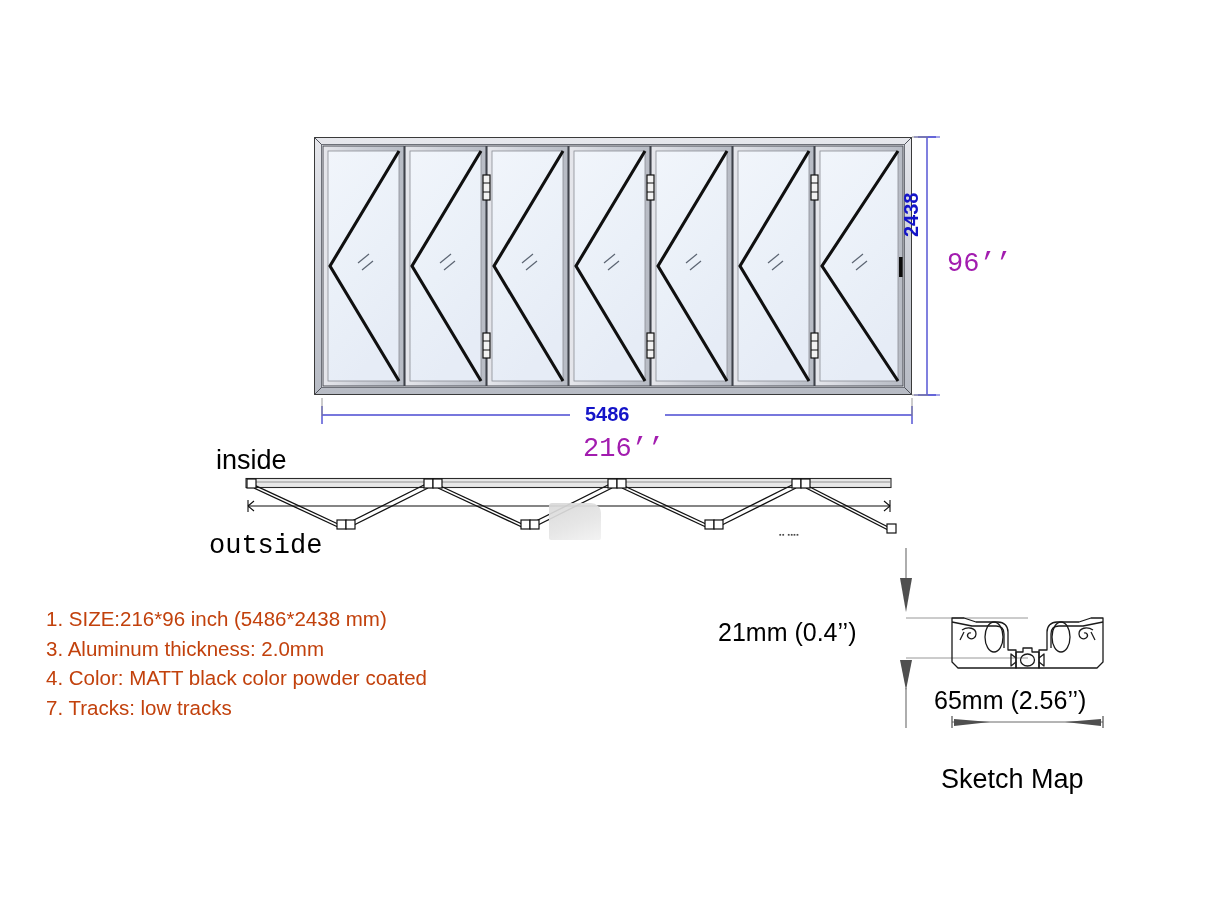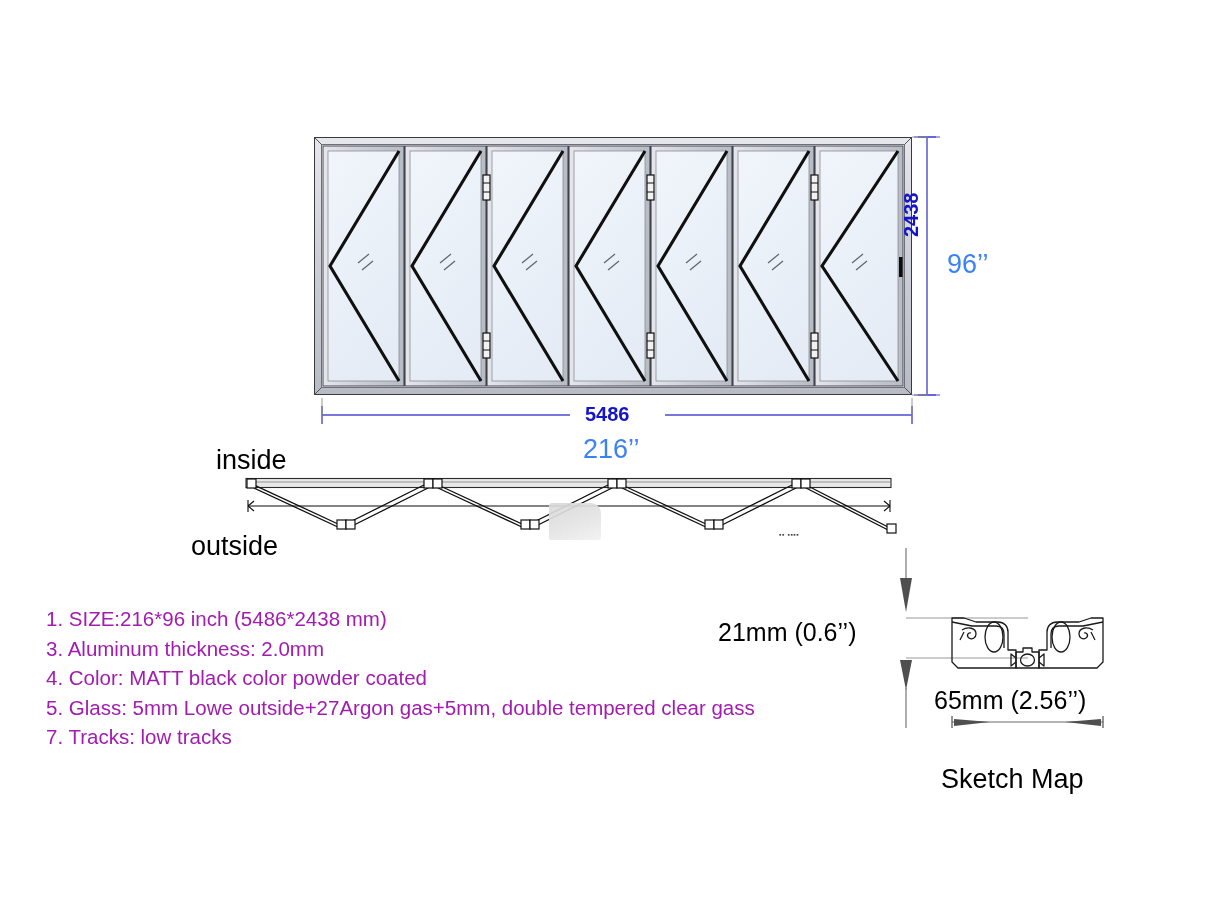--- a/index.html
+++ b/index.html
@@ -35,23 +35,24 @@
 
   
   .dim-mm {
     color: #1414c8;
     font-weight: bold;
     font-size: 20px;
     letter-spacing: 0px;
     white-space: nowrap;
   }
   .dim-in {
-    color: #3b82f6;
+    color: #a21caf;
     font-size: 27px;
     white-space: nowrap;
+    font-family: Liberation Mono, monospace;
   }
   .side-label {
     font-size: 27px;
     color: #000;
     white-space: nowrap;
   }
   .sketch-dim {
     font-size: 25px;
     color: #000;
     white-space: nowrap;
@@ -63,21 +64,21 @@
   }
   #spec-list {
     position: absolute;
     left: 46px;
     top: 604px;
     width: 760px;
   }
   #spec-list .spec-line {
     font-size: 20.5px;
     line-height: 29.5px;
-    color: #a21caf;
+    color: #c2410c;
     white-space: nowrap;
   }
 
   
   #dim-height-mm {
     position: absolute;
     left: 900px;
     top: 237px;
     transform: rotate(-90deg);
     transform-origin: left top;
@@ -287,21 +288,21 @@
 
   <div class="abs dim-mm" id="dim-width-mm" style="left:585px; top:403px;text-align:center;">5486</div>
 
   <div class="abs dim-in" id="dim-width-in" style="left:583px; top:434px;">216’’</div>
 
   <div class="dim-mm" id="dim-height-mm">2438</div>
 
   <div class="abs dim-in" id="dim-height-in" style="left:947px; top:249px;">96’’</div>
 
   <div class="abs side-label" style="left:216px; top:445px;">inside</div>
-  <div class="abs side-label" style="left:191px; top:531px;">outside</div>
+  <div class="abs side-label" style="left:209px; top:531px;font-family:Liberation Mono, monospace;">outside</div>
 
   <svg class="abs" style="left:240px; top:470px;" width="660" height="80">
 
     <g>
       <rect x="6" y="8.5" width="645" height="9" fill="#e8e8e8" stroke="#2b2b2b" stroke-width="1.1"></rect>
       <line x1="6" y1="12" x2="651" y2="12" stroke="#7d7d7d" stroke-width="0.8"></line>
     </g>
 
     <g stroke="#0d0d0d" stroke-width="1.1">
       <line x1="8" y1="36" x2="650" y2="36"></line>
@@ -351,21 +352,20 @@
     </g>
   </svg>
 
   <div id="plan-watermark"></div>
   <div id="plan-watermark-text">▪▪ ▪▪▪▪</div>
 
   <div id="spec-list">
     <div class="spec-line">1. SIZE:216*96 inch (5486*2438 mm)</div>
     <div class="spec-line">3. Aluminum thickness: 2.0mm</div>
     <div class="spec-line">4. Color: MATT black color powder coated</div>
-    <div class="spec-line">5. Glass: 5mm Lowe outside+27Argon gas+5mm, double tempered clear gass</div>
     <div class="spec-line">7. Tracks: low tracks</div>
   </div>
 
   <svg class="abs" style="left:880px; top:540px;" width="330" height="230">
 
     <g>
       <line x1="26" y1="8" x2="26" y2="40" stroke="#6b6b6b" stroke-width="1.1"></line>
       <polygon points="20,38 32,38 26,72" fill="#4f4f4f"></polygon>
       <line x1="26" y1="148" x2="26" y2="188" stroke="#6b6b6b" stroke-width="1.1"></line>
       <polygon points="20,120 32,120 26,150" fill="#4f4f4f"></polygon>
@@ -401,19 +401,19 @@
 
     <g>
       <line x1="72" y1="182" x2="223" y2="182" stroke="#6b6b6b" stroke-width="1"></line>
       <line x1="72" y1="176" x2="72" y2="188" stroke="#4f4f4f" stroke-width="1.2"></line>
       <line x1="223" y1="176" x2="223" y2="188" stroke="#4f4f4f" stroke-width="1.2"></line>
       <polygon points="74,179 74,186 110,182" fill="#4f4f4f"></polygon>
       <polygon points="221,179 221,186 185,182" fill="#4f4f4f"></polygon>
     </g>
   </svg>
 
-  <div class="abs sketch-dim" style="left:718px; top:618px;">21mm (0.6’’)</div>
+  <div class="abs sketch-dim" style="left:718px; top:618px;">21mm (0.4’’)</div>
 
   <div class="abs sketch-dim" style="left:934px; top:654px;margin-top:32px;">65mm (2.56’’)</div>
 
   <div class="abs sketch-title" style="left:941px; top:764px;">Sketch Map</div>
 
 </div>
 
 </body></html>

